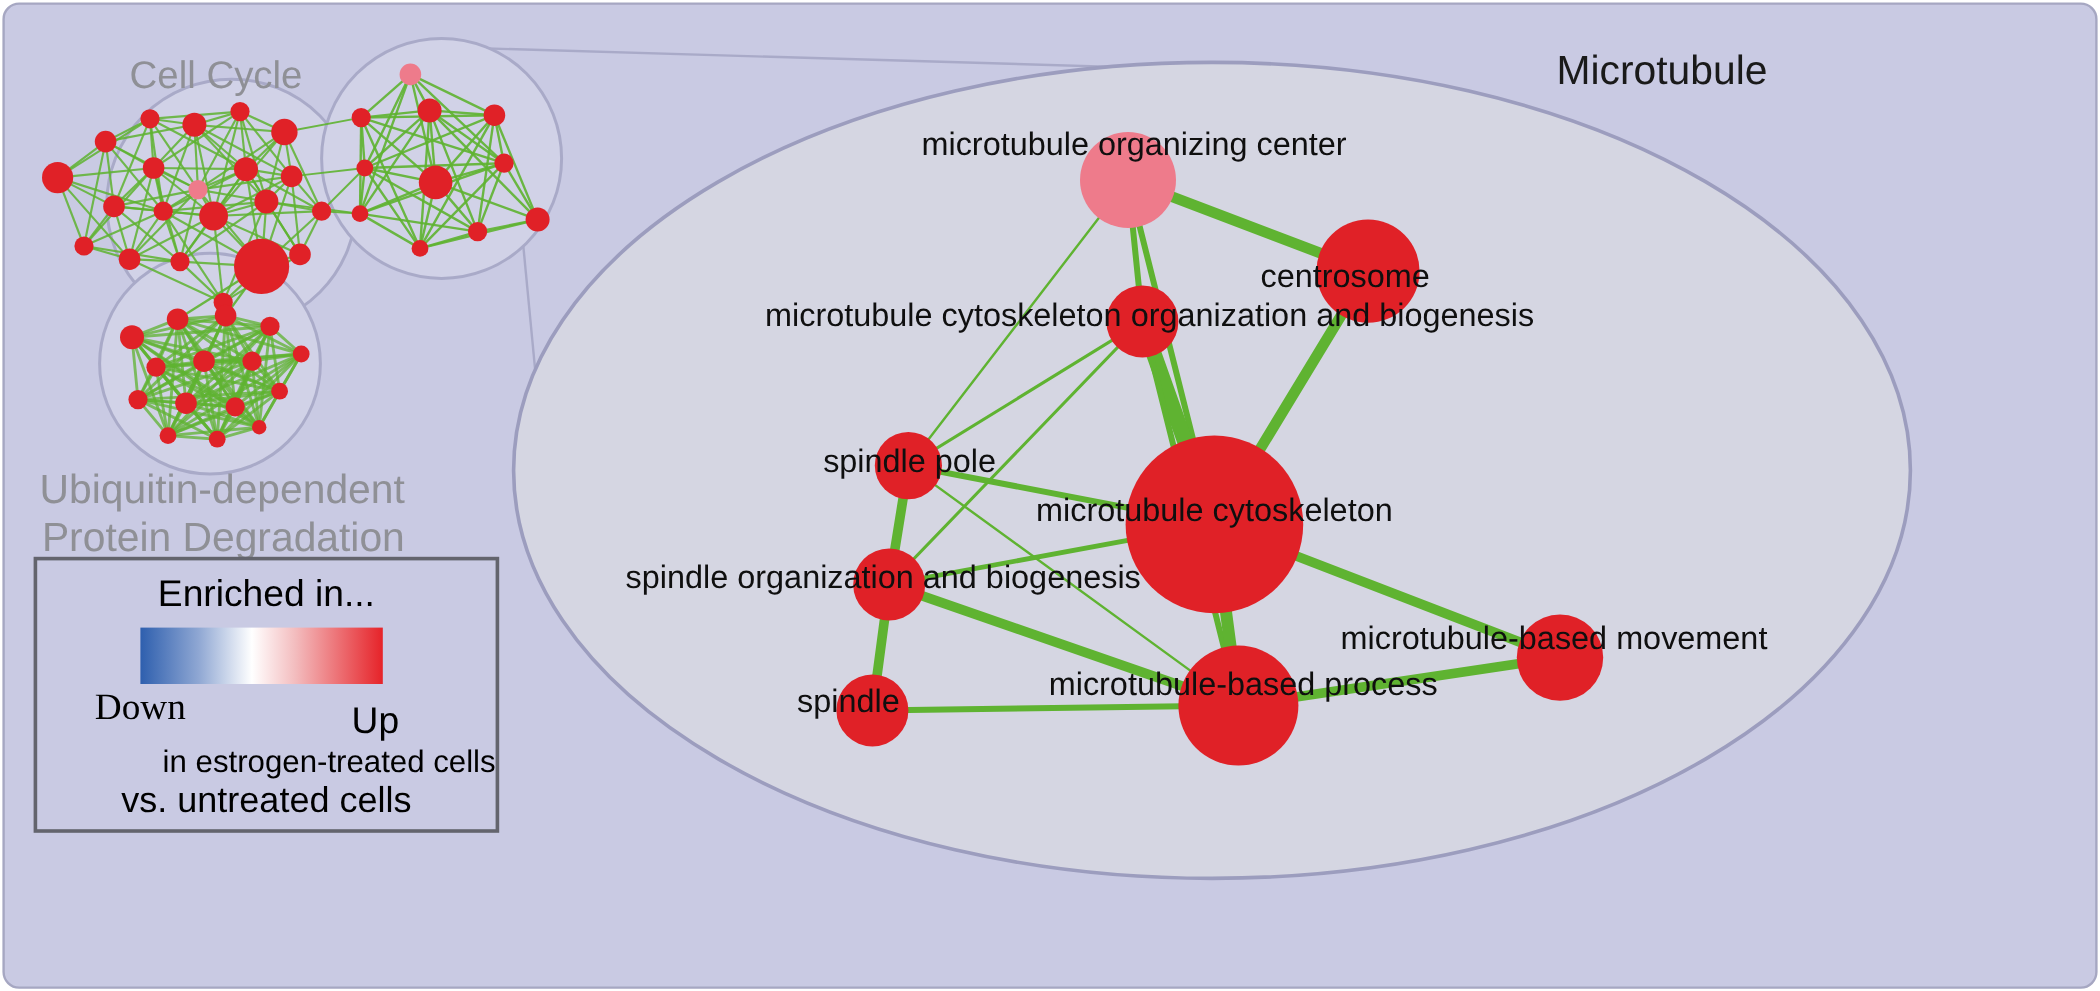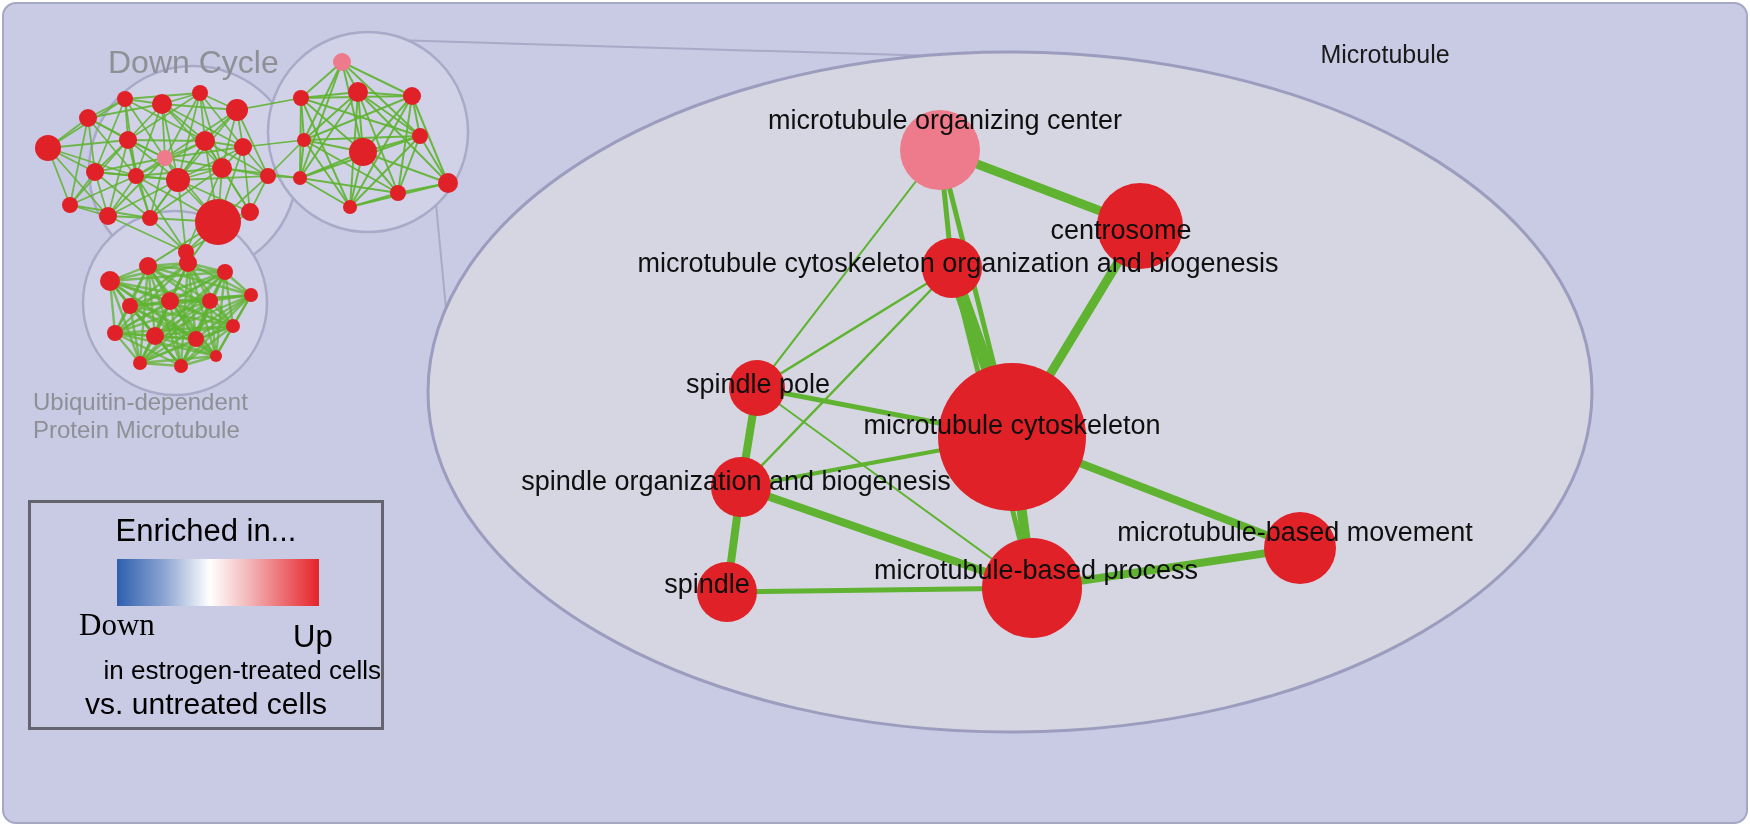--- a/index.html
+++ b/index.html
@@ -3,23 +3,23 @@
 <meta charset="utf-8">
 <style>
   html,body{margin:0;padding:0;background:#ffffff;}
   .stage{position:relative;width:1750px;height:826px;font-family:"Liberation Sans",sans-serif;overflow:hidden;}
   .panel{position:absolute;inset:2px;background:#c9cae3;border:2px solid #a6a7c2;border-radius:14px;}
   svg.net{position:absolute;left:0;top:0;}
   svg text{font-family:"Liberation Sans",sans-serif;}
   .overlay{position:absolute;color:#101010;}
   .gray{color:#8f9096;}
   .cc-label{left:108px;top:44px;font-size:32px;}
-  .ub-label{left:33px;top:388px;font-size:24px;line-height:1.18;}
-  .zoom-title{left:1230px;top:40px;width:310px;text-align:center;font-size:25px;line-height:1.15;color:#1a1a1a;}
-  .legend{position:absolute;left:28px;top:500px;width:356px;height:230px;border:3px solid #63646d;box-sizing:border-box;}
+  .ub-label{left:33px;top:388px;font-size:34px;line-height:1.18;text-align:right;}
+  .zoom-title{left:1230px;top:40px;width:310px;text-align:center;font-size:34px;line-height:1.15;color:#1a1a1a;}
+  .legend{position:absolute;left:28px;top:464px;width:388px;height:230px;border:3px solid #63646d;box-sizing:border-box;}
   .legend-title{position:absolute;left:0;right:0;top:10px;text-align:center;font-size:31px;}
   .grad{position:absolute;left:86px;top:56px;width:202px;height:47px;}
   .down{position:absolute;left:48px;top:104px;font-size:31px;font-family:Liberation Serif, serif;}
   .up{position:absolute;left:262px;top:104px;font-size:31px;margin-top:12px;}
   .note1{position:absolute;left:0;right:0;top:152px;text-align:right;font-size:26px;}
   .note2{position:absolute;left:0;right:0;top:184px;text-align:center;font-size:30px;}
 </style>
 </head>
 <body>
 
@@ -377,25 +377,25 @@
       <text x="1121" y="239" text-anchor="middle" font-size="27" fill="#0f0f0f">centrosome</text>
       <text x="958" y="272" text-anchor="middle" font-size="27" fill="#0f0f0f">microtubule cytoskeleton organization and biogenesis</text>
       <text x="758" y="393" text-anchor="middle" font-size="27" fill="#0f0f0f">spindle pole</text>
       <text x="1012" y="434" text-anchor="middle" font-size="27" fill="#0f0f0f">microtubule cytoskeleton</text>
       <text x="736" y="490" text-anchor="middle" font-size="27" fill="#0f0f0f">spindle organization and biogenesis</text>
       <text x="1295" y="541" text-anchor="middle" font-size="27" fill="#0f0f0f">microtubule-based movement</text>
       <text x="1036" y="579" text-anchor="middle" font-size="27" fill="#0f0f0f">microtubule-based process</text>
       <text x="707" y="593" text-anchor="middle" font-size="27" fill="#0f0f0f">spindle</text>
     </svg>
 
-  <div class="overlay gray cc-label">Down Cycle</div>
+  <div class="overlay gray cc-label">Cell Cycle</div>
 
   <div class="overlay gray ub-label">
     <div>Ubiquitin-dependent</div>
-    <div>Protein Microtubule</div>
+    <div>Protein Degradation</div>
   </div>
 
   <div class="overlay zoom-title">
     <div>Microtubule</div>
   </div>
 
   <div class="legend">
     <div class="legend-title">Enriched in...</div>
     <div class="grad" id="grad" style="background: linear-gradient(to right, rgb(46, 95, 174) 0%, rgb(143, 167, 211) 24%, rgb(255, 255, 255) 46%, rgb(243, 188, 190) 64%, rgb(230, 35, 41) 100%);"></div>
     <div class="down">Down</div>

